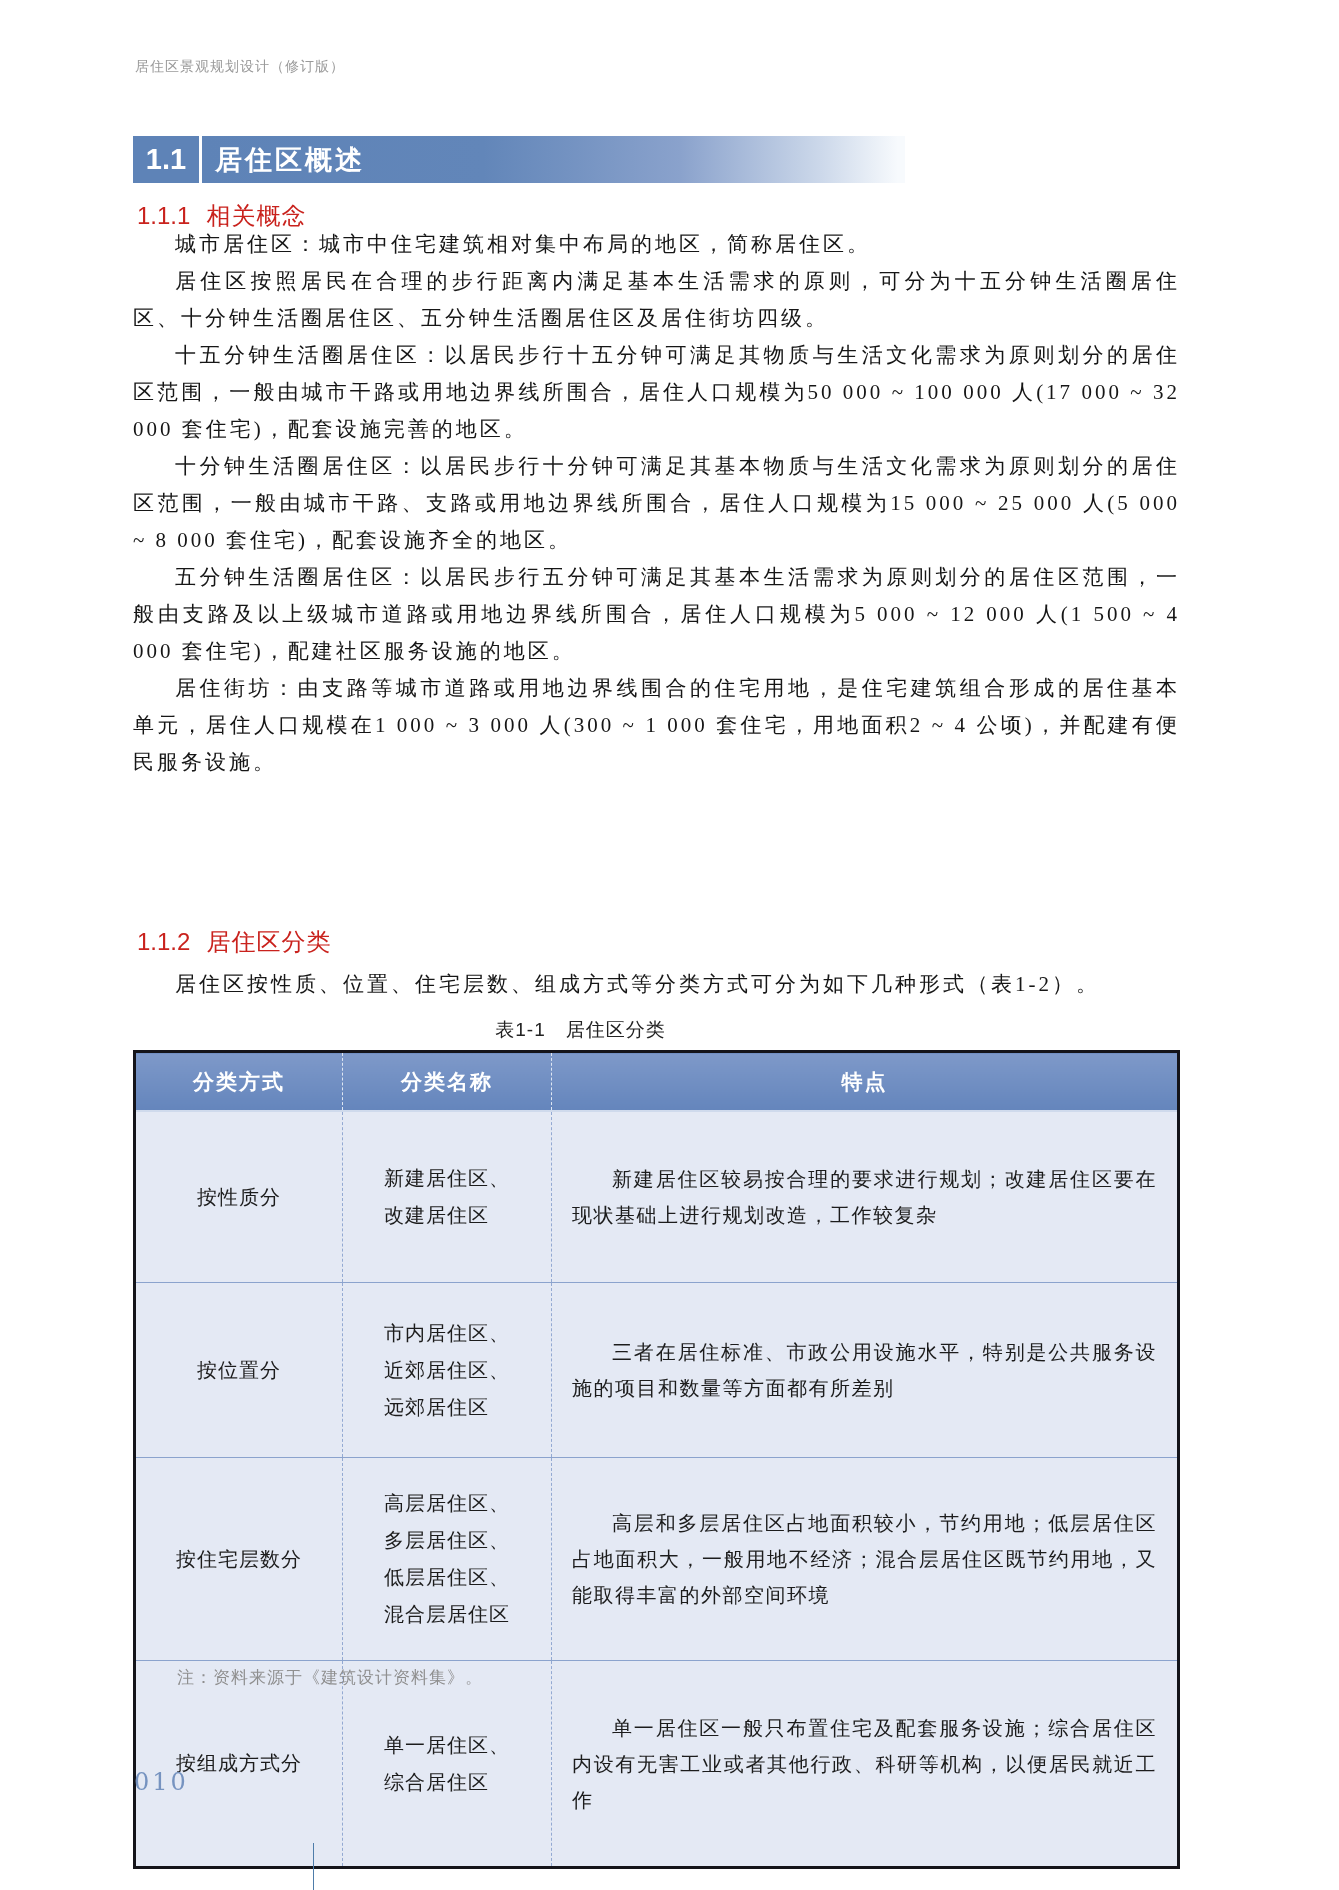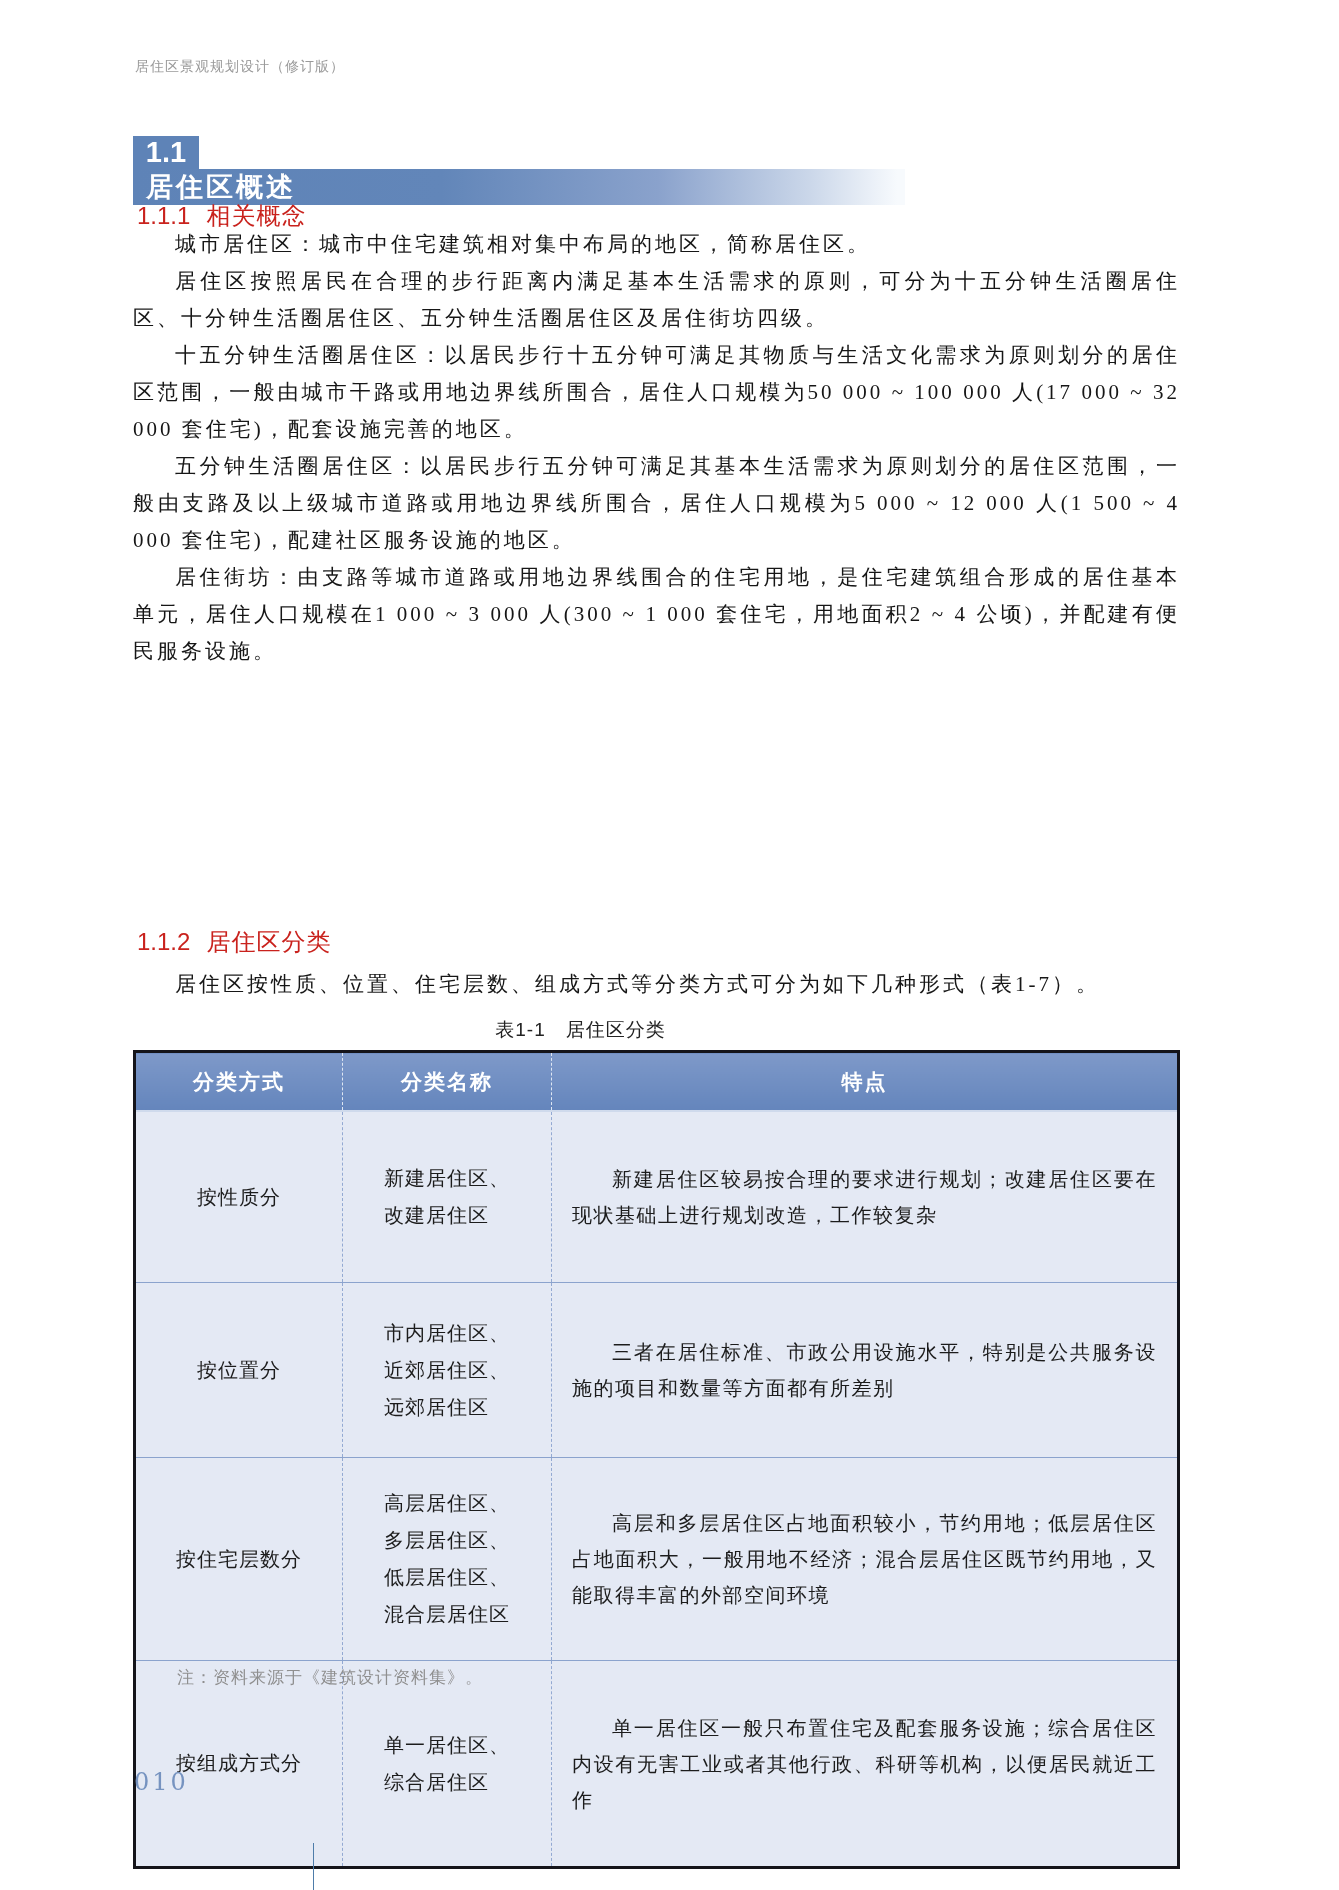--- a/index.html
+++ b/index.html
@@ -6,21 +6,21 @@
   body{
     width:1339px;height:1890px;position:relative;overflow:hidden;
     font-family:"Liberation Serif","DejaVu Serif",serif;color:#1b1b1b;
   }
   .running-header{
     position:absolute;left:135px;top:58px;
     font-family:"Liberation Sans","DejaVu Sans",sans-serif;
     font-size:14px;color:#9a9a9a;letter-spacing:1px;
   }
   
-  .banner{position:absolute;left:133px;top:136px;width:772px;height:47px;display:flex;flex-direction:column;}
+  .banner{position:absolute;left:133px;top:136px;width:772px;height:47px;display:flex;}
   .banner-num{
     width:66px;background:#5e83b7;color:#fff;flex:none;
     font-family:"Liberation Sans","DejaVu Sans",sans-serif;font-weight:bold;font-size:29px;
     display:flex;align-items:center;justify-content:center;
   }
   .banner-gap{width:3px;background:#ffffff;flex:none;}
   .banner-title{
     flex:1;display:flex;align-items:center;padding-left:13px;
     background:linear-gradient(to right,#5e83b7 0%,#6286b9 40%,#8aa2cc 68%,#ccd8ea 88%,#f7fafd 99%);
     color:#ffffff;font-family:"Liberation Sans","DejaVu Sans",sans-serif;
@@ -102,30 +102,31 @@
 </div>
 
 <h2 class="sub-heading" id="heading-111">
   <span class="num">1.1.1</span><span>相关概念</span>
 </h2>
 
 <div class="body-block" id="body-1">
     <p class="body-para">城市居住区：城市中住宅建筑相对集中布局的地区，简称居住区。</p>
     <p class="body-para">居住区按照居民在合理的步行距离内满足基本生活需求的原则，可分为十五分钟生活圈居住区、十分钟生活圈居住区、五分钟生活圈居住区及居住街坊四级。</p>
     <p class="body-para">十五分钟生活圈居住区：以居民步行十五分钟可满足其物质与生活文化需求为原则划分的居住区范围，一般由城市干路或用地边界线所围合，居住人口规模为50 000 ~ 100 000 人(17 000 ~ 32 000 套住宅)，配套设施完善的地区。</p>
+    <p class="body-para">十分钟生活圈居住区：以居民步行十分钟可满足其基本物质与生活文化需求为原则划分的居住区范围，一般由城市干路、支路或用地边界线所围合，居住人口规模为15 000 ~ 25 000 人(5 000 ~ 8 000 套住宅)，配套设施齐全的地区。</p>
     <p class="body-para">五分钟生活圈居住区：以居民步行五分钟可满足其基本生活需求为原则划分的居住区范围，一般由支路及以上级城市道路或用地边界线所围合，居住人口规模为5 000 ~ 12 000 人(1 500 ~ 4 000 套住宅)，配建社区服务设施的地区。</p>
     <p class="body-para">居住街坊：由支路等城市道路或用地边界线围合的住宅用地，是住宅建筑组合形成的居住基本单元，居住人口规模在1 000 ~ 3 000 人(300 ~ 1 000 套住宅，用地面积2 ~ 4 公顷)，并配建有便民服务设施。</p>
   </div>
 
 <h2 class="sub-heading" id="heading-112">
   <span class="num">1.1.2</span><span>居住区分类</span>
 </h2>
 
 <div class="body-block" id="body-2">
-    <p class="body-para">居住区按性质、位置、住宅层数、组成方式等分类方式可分为如下几种形式（表1-7）。</p>
+    <p class="body-para">居住区按性质、位置、住宅层数、组成方式等分类方式可分为如下几种形式（表1-2）。</p>
   </div>
 
 <div class="table-caption">表1-1　居住区分类</div>
 
 <table class="cls-table">
   <colgroup>
       <col style="width:208px">
       <col style="width:209px">
       <col>
     </colgroup>

